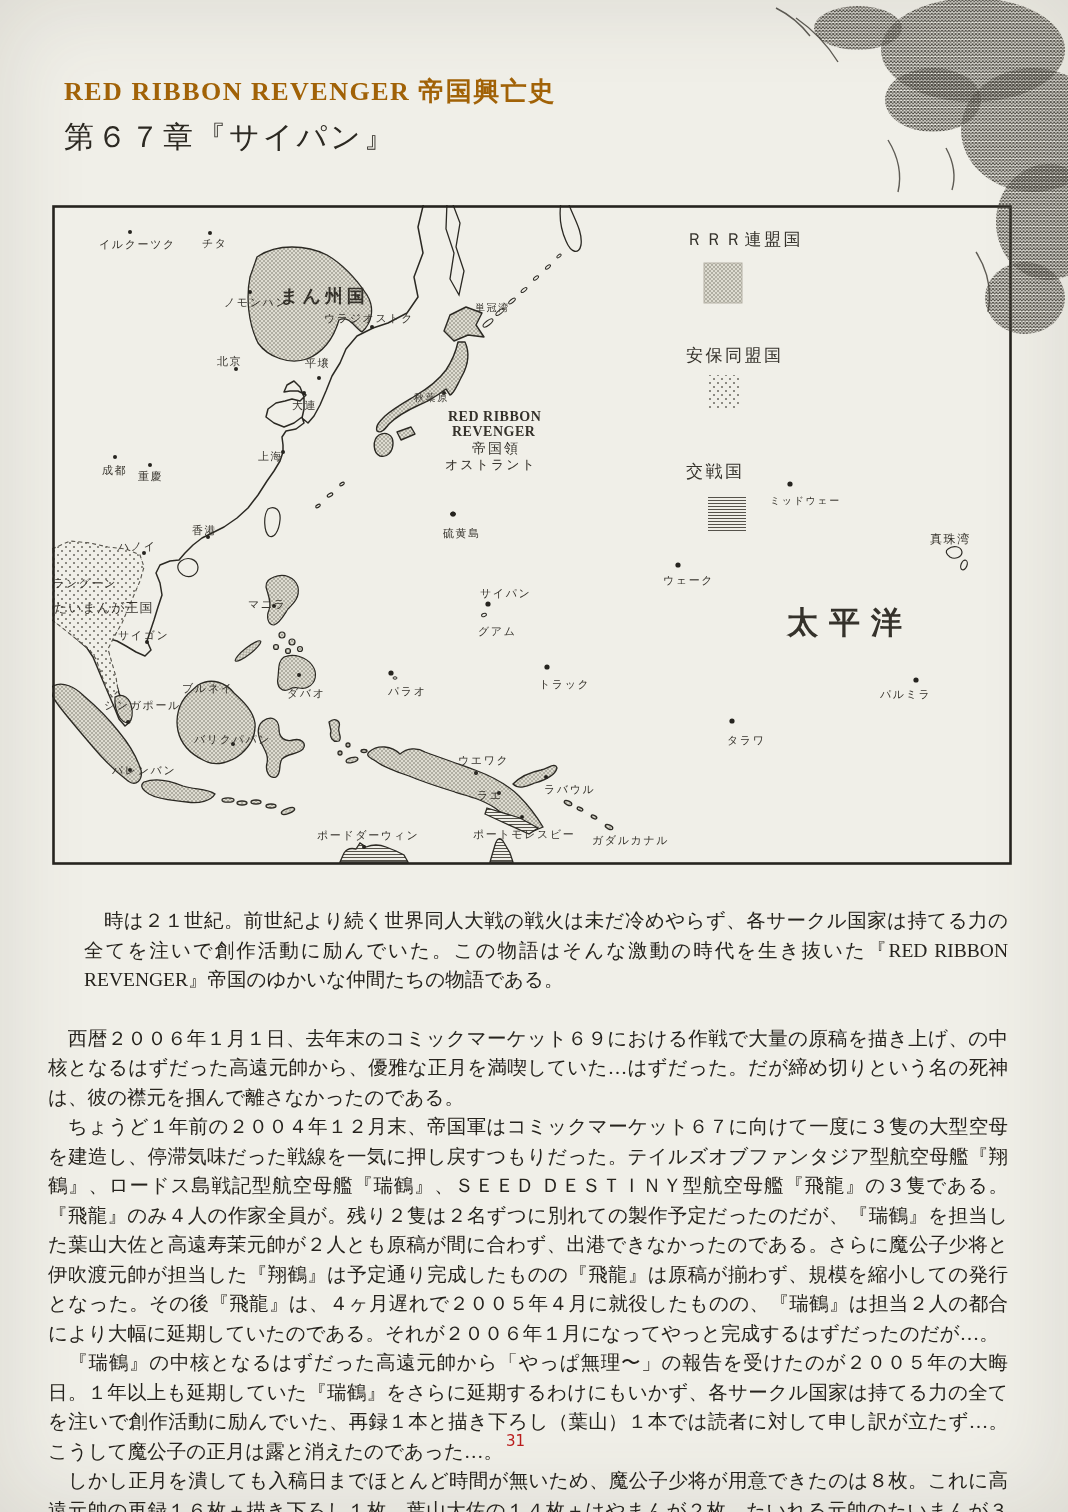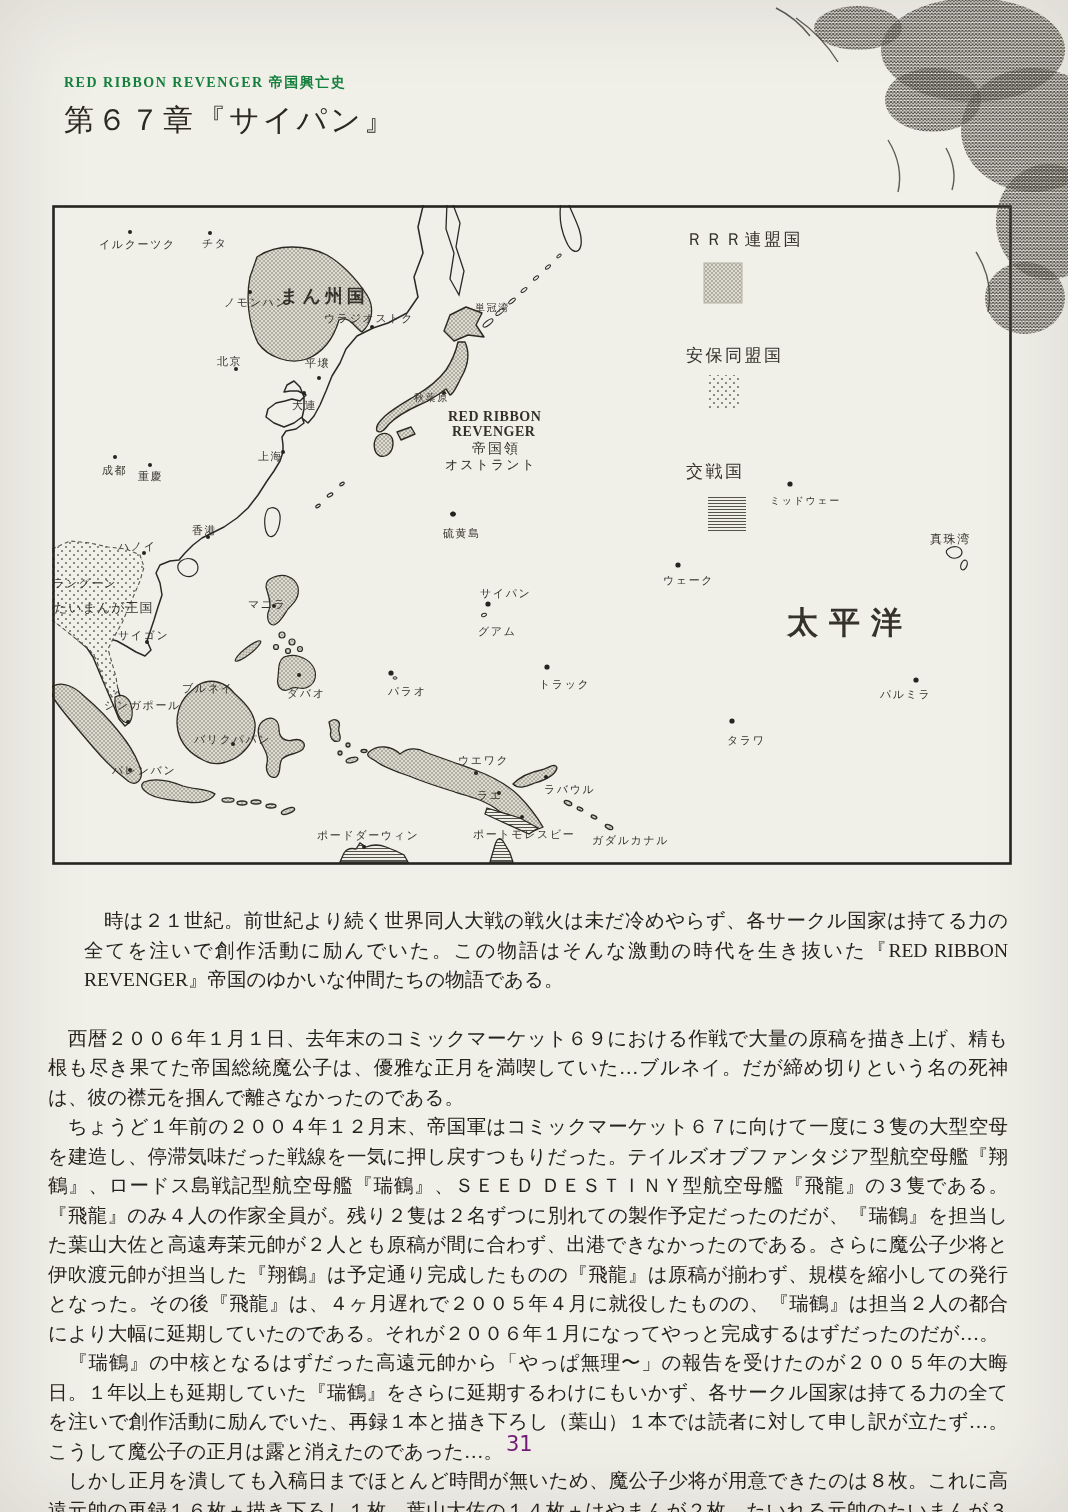--- a/index.html
+++ b/index.html
@@ -1,31 +1,31 @@
 <!DOCTYPE html>
 <html><head>
 <meta charset="utf-8">
 <style>
   html,body{margin:0;padding:0;background:#b9b6ac;}
   .page{position:relative;width:1068px;height:1512px;margin:0 auto;background:#f0efe8;
         overflow:hidden;font-family:"Liberation Serif","DejaVu Serif",serif;color:#26231d;
         box-shadow:inset 0 0 90px rgba(85,80,65,.14);}
   .titles{position:absolute;left:64px;top:74px;}
-  .t1{font-size:14px;font-weight:bold;letter-spacing:1.5px;color:#15803d;}
+  .t1{font-size:26px;font-weight:bold;letter-spacing:1.5px;color:#a16207;}
   .t2{font-size:30px;margin-top:8px;letter-spacing:3px;color:#2c2922;}
   .map-box{position:absolute;left:52px;top:205px;width:960px;height:572px;}
   .map-box svg{display:block;}
   svg text{font-family:"Liberation Serif","DejaVu Serif",serif;fill:#35322b;}
   .foliage{position:absolute;right:0;top:0;width:330px;height:345px;pointer-events:none;}
   .story{position:absolute;left:48px;top:906px;width:960px;font-size:19.5px;
          line-height:29.5px;text-align:justify;color:#26231d;}
   .story p{margin:0;}
   .story p.gap{margin-bottom:29px;margin-left:36px;}
-  .pagenum{position:absolute;left:506px;top:1432px;font-size:21px;
-           font-family:"DejaVu Sans",sans-serif;color:#701a75;}
+  .pagenum{position:absolute;left:506px;top:1432px;font-size:15px;
+           font-family:"DejaVu Sans",sans-serif;color:#b91c1c;}
 </style>
 </head>
 <body>
 
 <div class="page">
 
   <div class="titles">
     <div class="t1">RED RIBBON REVENGER 帝国興亡史</div>
     <div class="t2">第６７章『サイパン』</div>
   </div>
@@ -281,20 +281,20 @@
       <path d="M58,18 Q84,36 100,62"></path>
       <path d="M38,8 Q58,18 72,36"></path>
       <path d="M150,140 Q166,166 160,192"></path>
       <path d="M238,252 Q256,280 250,312"></path>
       <path d="M208,148 Q220,170 214,190"></path>
     </g>
   </svg>
 
   <main class="story">
       <p class="gap">　時は２１世紀。前世紀より続く世界同人大戦の戦火は未だ冷めやらず、各サークル国家は持てる力の全てを注いで創作活動に励んでいた。この物語はそんな激動の時代を生き抜いた『RED RIBBON REVENGER』帝国のゆかいな仲間たちの物語である。</p>
-      <p>　西暦２００６年１月１日、去年末のコミックマーケット６９における作戦で大量の原稿を描き上げ、精も根も尽き果てた帝国総統魔公子は、優雅な正月を満喫していた…ブルネイ。だが締め切りという名の死神は、彼の襟元を掴んで離さなかったのである。</p>
+      <p>　西暦２００６年１月１日、去年末のコミックマーケット６９における作戦で大量の原稿を描き上げ、の中核となるはずだった高遠元帥から、優雅な正月を満喫していた…はずだった。だが締め切りという名の死神は、彼の襟元を掴んで離さなかったのである。</p>
       <p>　ちょうど１年前の２００４年１２月末、帝国軍はコミックマーケット６７に向けて一度に３隻の大型空母を建造し、停滞気味だった戦線を一気に押し戻すつもりだった。テイルズオブファンタジア型航空母艦『翔鶴』、ロードス島戦記型航空母艦『瑞鶴』、ＳＥＥＤ ＤＥＳＴＩＮＹ型航空母艦『飛龍』の３隻である。『飛龍』のみ４人の作家全員が。残り２隻は２名ずつに別れての製作予定だったのだが、『瑞鶴』を担当した葉山大佐と高遠寿茉元帥が２人とも原稿が間に合わず、出港できなかったのである。さらに魔公子少将と伊吹渡元帥が担当した『翔鶴』は予定通り完成したものの『飛龍』は原稿が揃わず、規模を縮小しての発行となった。その後『飛龍』は、４ヶ月遅れで２００５年４月に就役したものの、『瑞鶴』は担当２人の都合により大幅に延期していたのである。それが２００６年１月になってやっと完成するはずだったのだが…。</p>
       <p>　『瑞鶴』の中核となるはずだった高遠元帥から「やっぱ無理〜」の報告を受けたのが２００５年の大晦日。１年以上も延期していた『瑞鶴』をさらに延期するわけにもいかず、各サークル国家は持てる力の全てを注いで創作活動に励んでいた、再録１本と描き下ろし（葉山）１本では読者に対して申し訳が立たず…。こうして魔公子の正月は露と消えたのであった…。</p>
       <p>　しかし正月を潰しても入稿日までほとんど時間が無いため、魔公子少将が用意できたのは８枚。これに高遠元帥の再録１６枚＋描き下ろし１枚、葉山大佐の１４枚＋はやまんが２枚、たいれる元帥のたいまんが３枚、</p>
     </main>
 
   <div class="pagenum">31</div>
 </div>
 
 </body></html>

